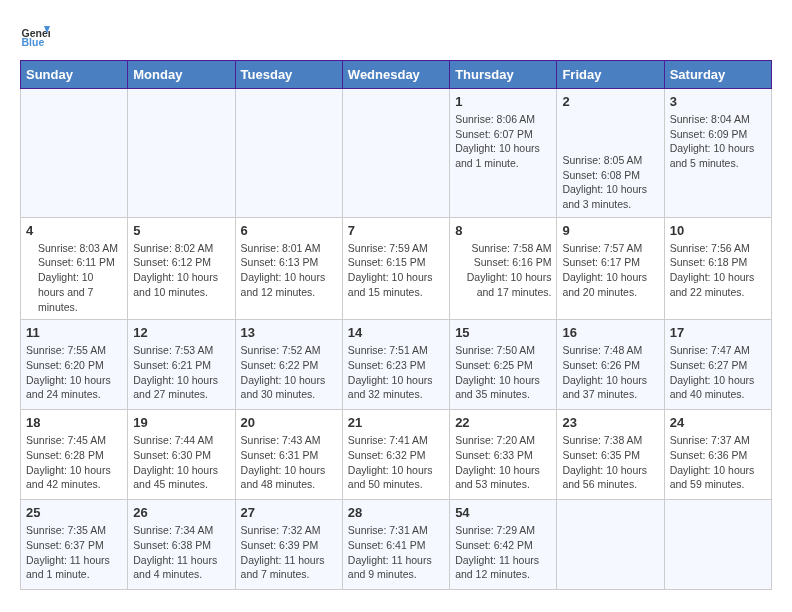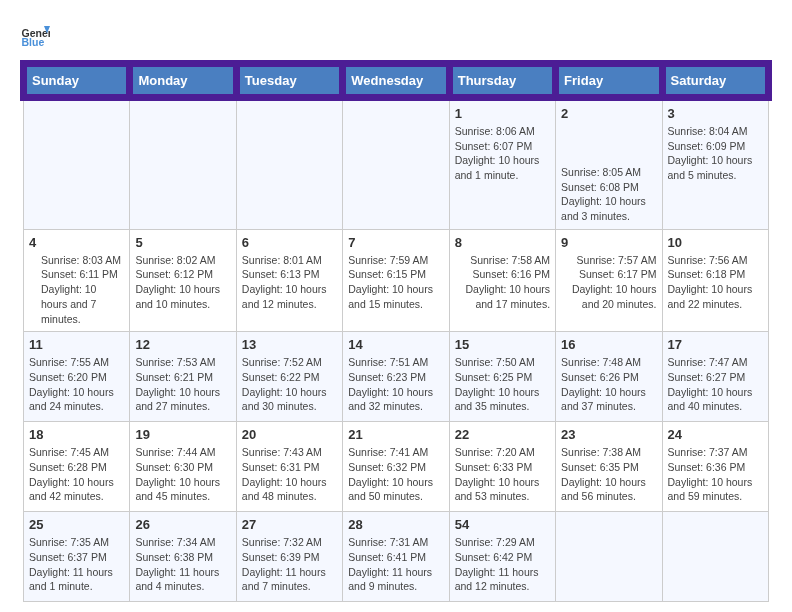--- a/index.html
+++ b/index.html
@@ -48,21 +48,21 @@
       border-collapse: collapse;
       table-layout: fixed;
     }
     thead tr th {
       background-color: #4a7fc1;
       color: #fff;
       font-size: 13px;
       font-weight: bold;
       padding: 6px 5px;
       text-align: left;
-      border: 7px solid #4c1d95;
+      border: 1px solid #4c1d95;
     }
     tbody tr td {
       border: 1px solid #ccc;
       vertical-align: top;
       padding: 5px;
       font-size: 11px;
       color: #333;
       height: 90px;
     }
     tbody tr:nth-child(odd) td {
@@ -167,21 +167,21 @@
 Daylight: 10 hours and 15 minutes.</div>
         </td>
         <td>
           <span class="day-number">8</span>
           <div class="day-info" style="white-space: pre-line; text-align: right;">Sunrise: 7:58 AM
 Sunset: 6:16 PM
 Daylight: 10 hours and 17 minutes.</div>
         </td>
         <td>
           <span class="day-number">9</span>
-          <div class="day-info" style="white-space: pre-line; text-align: right;">Sunrise: 7:57 AM
+          <div class="day-info" style="white-space: pre-line;">Sunrise: 7:57 AM
 Sunset: 6:17 PM
 Daylight: 10 hours and 20 minutes.</div>
         </td>
         <td>
           <span class="day-number">10</span>
           <div class="day-info" style="white-space: pre-line;">Sunrise: 7:56 AM
 Sunset: 6:18 PM
 Daylight: 10 hours and 22 minutes.</div>
         </td>
       </tr>

